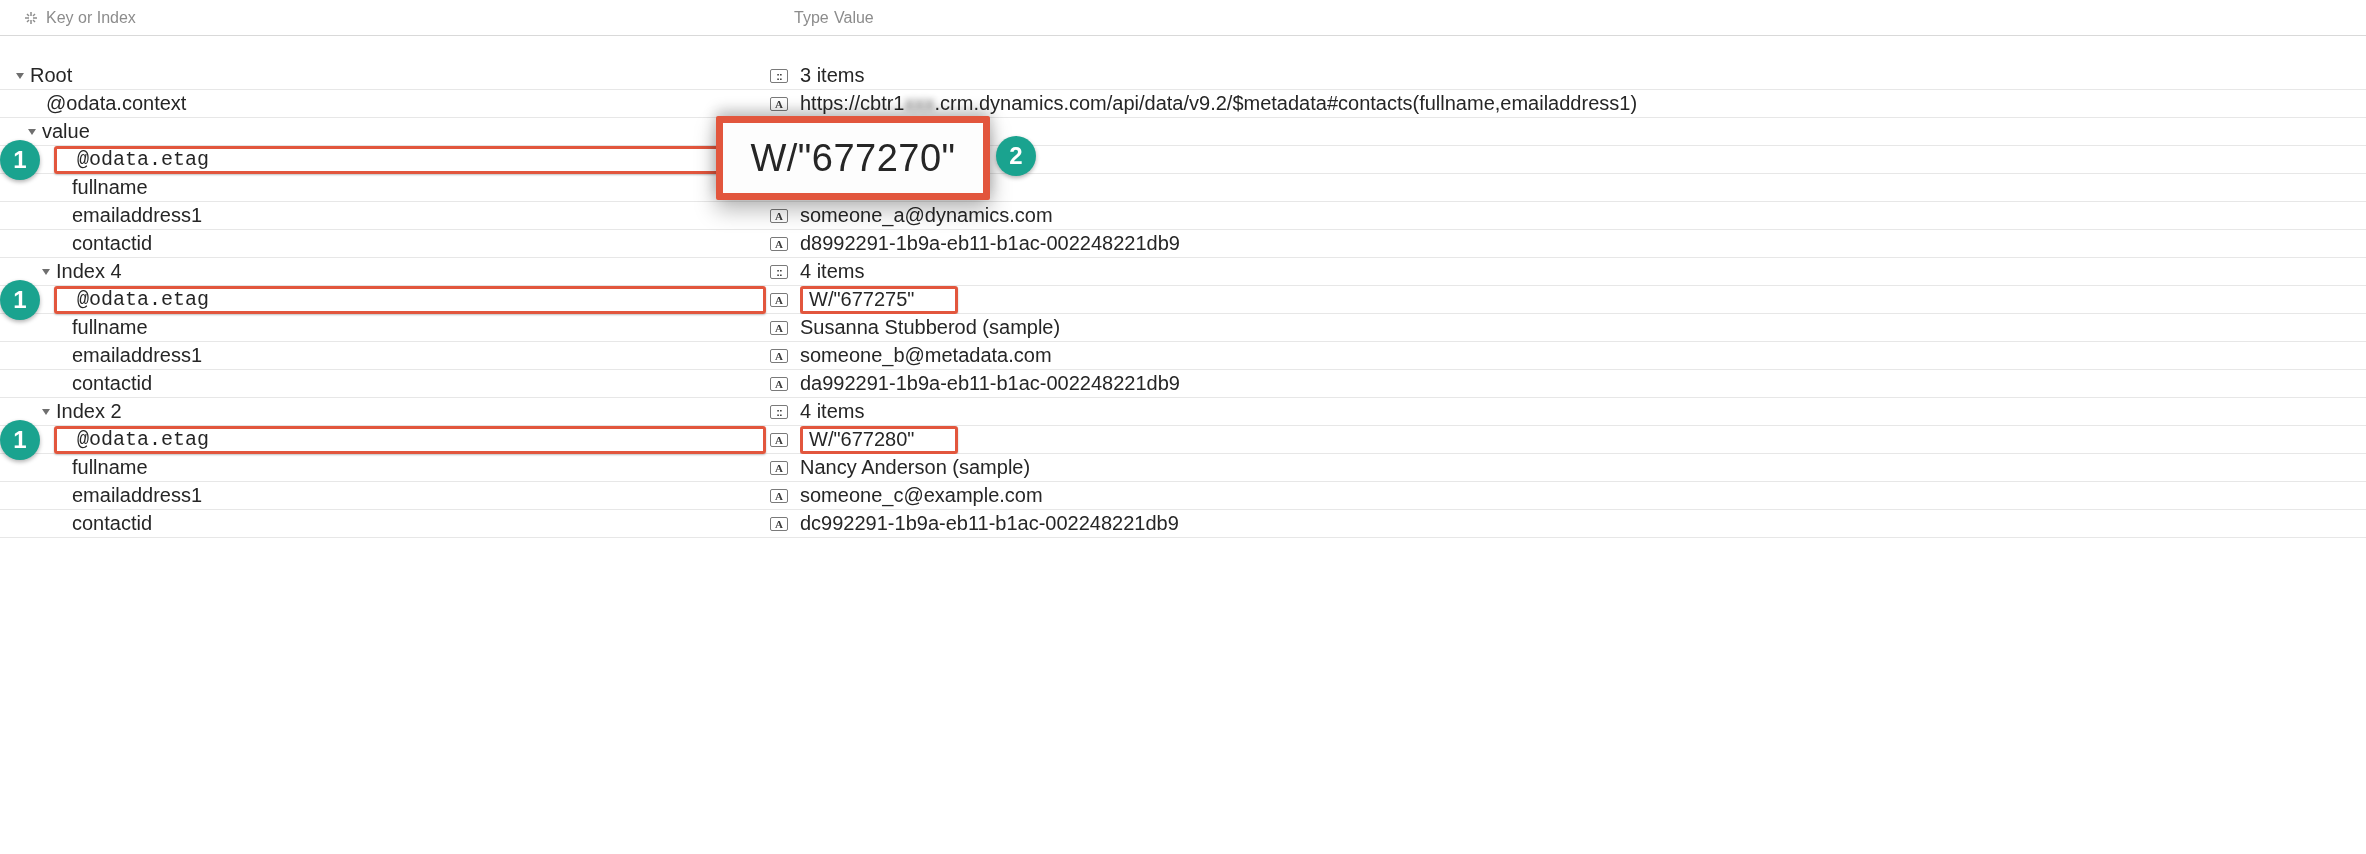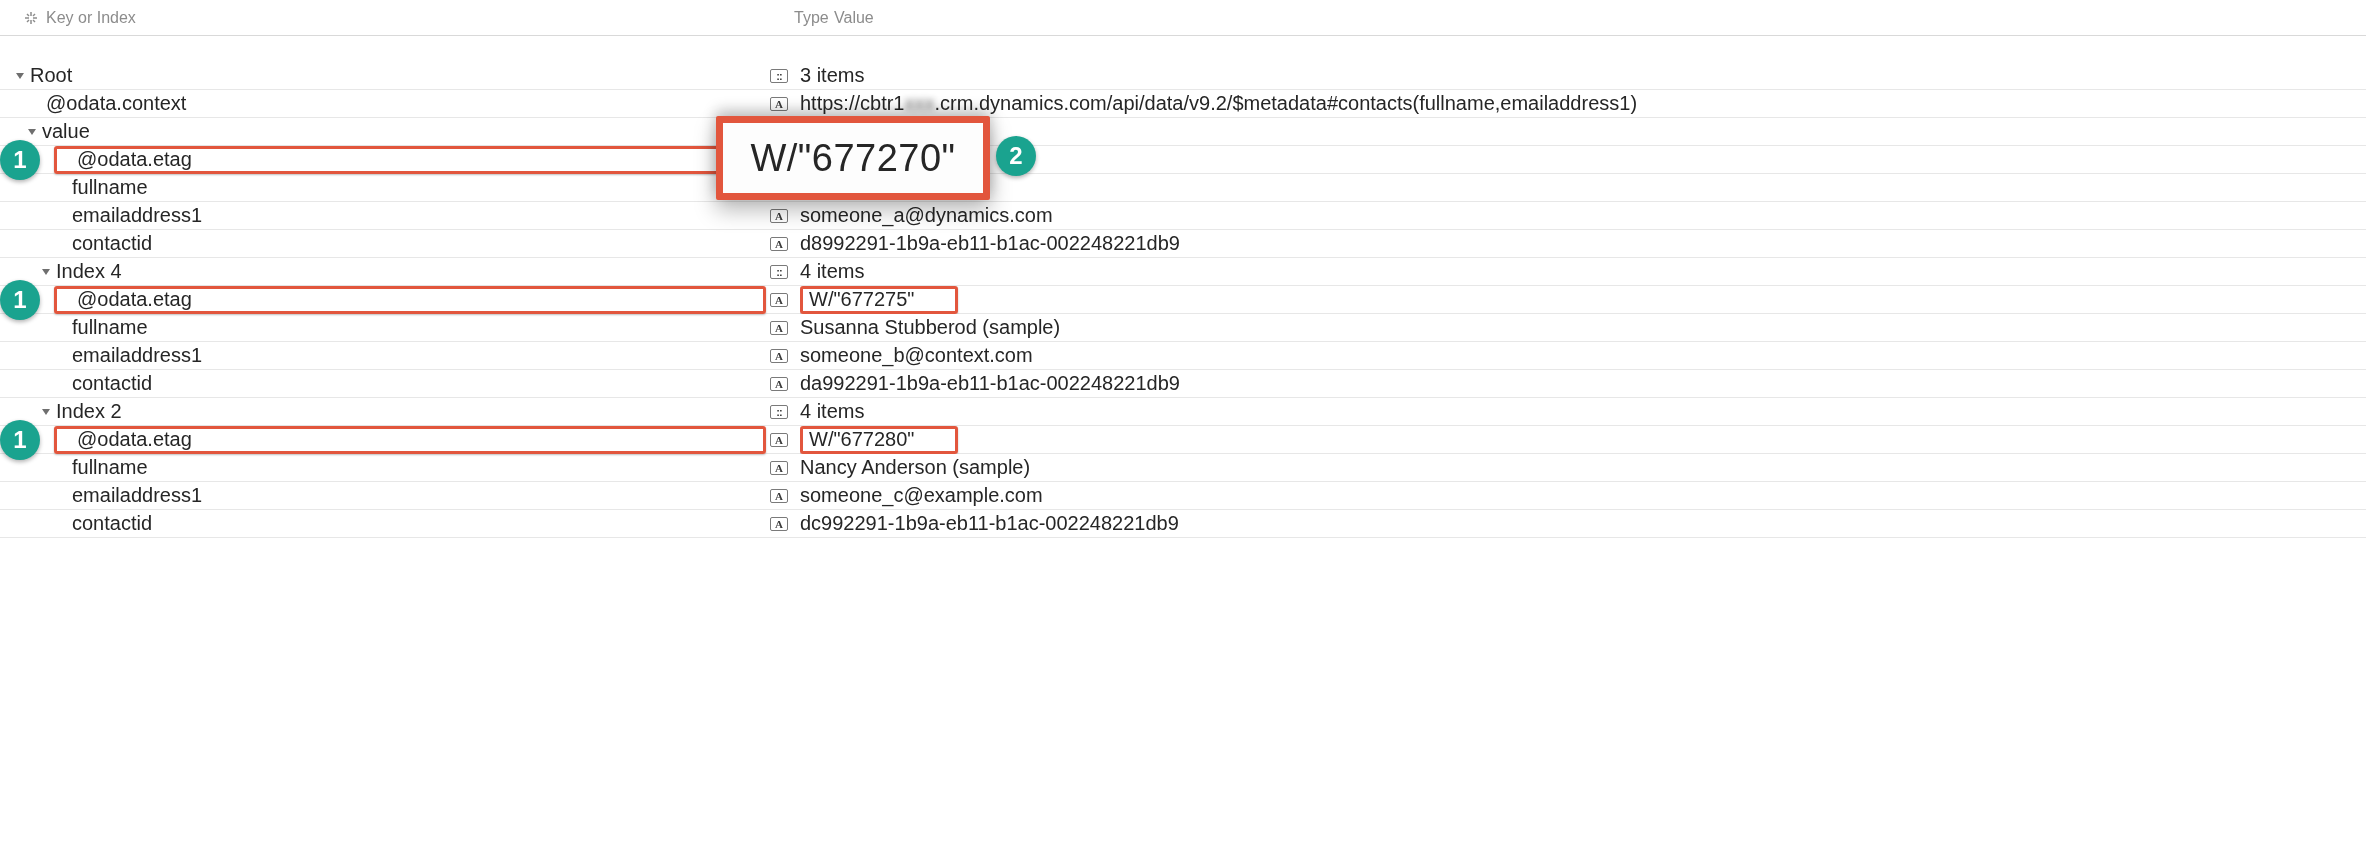--- a/index.html
+++ b/index.html
@@ -101,20 +101,21 @@
     box-shadow:0 1px 2px rgba(0,0,0,.25);
     background:rgba(255,255,255,.0);
     padding:0 6px;
     height:28px;
     display:flex;align-items:center;
   }
   .hl-key{
     margin-left:-2px;
     flex:1;
     min-width:0;
+    font-family:Liberation Mono, monospace;
   }
   .hl-val{
     width:158px;
   }
   .hlwrap{display:flex;align-items:center;flex:1;min-width:0;}
 
   
   .callout{
     position:absolute;
     width:40px;height:40px;border-radius:50%;
@@ -333,21 +334,21 @@
   </div>
 
   <div class="row">
     <span class="indent" style="width:72px"></span>
     <span class="keytext">emailaddress1</span>
     <span class="spacer-to-type"></span>
     <div class="right">
       <span class="type">
           <span class="badge str">A</span>
         </span>
-      <span class="value">someone_b@context.com</span>
+      <span class="value">someone_b@metadata.com</span>
     </div>
   </div>
 
   <div class="row">
     <span class="indent" style="width:72px"></span>
     <span class="keytext">contactid</span>
     <span class="spacer-to-type"></span>
     <div class="right">
       <span class="type">
           <span class="badge str">A</span>

